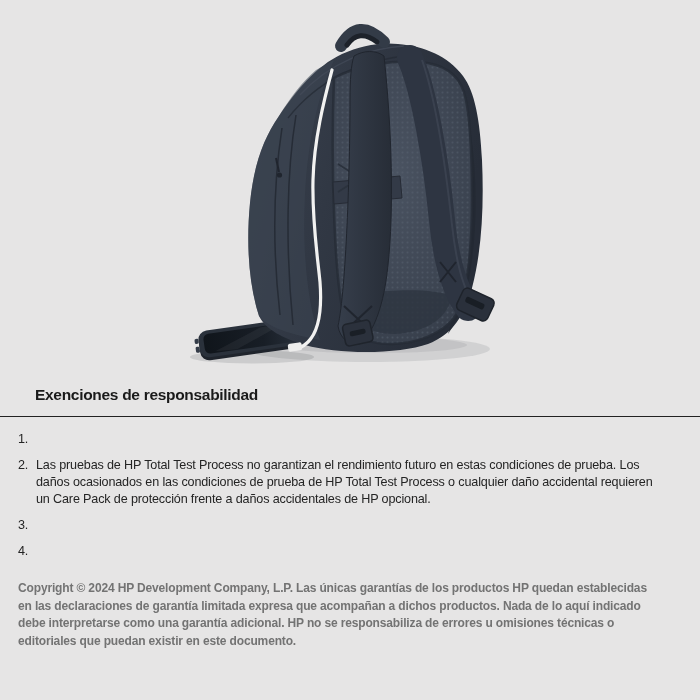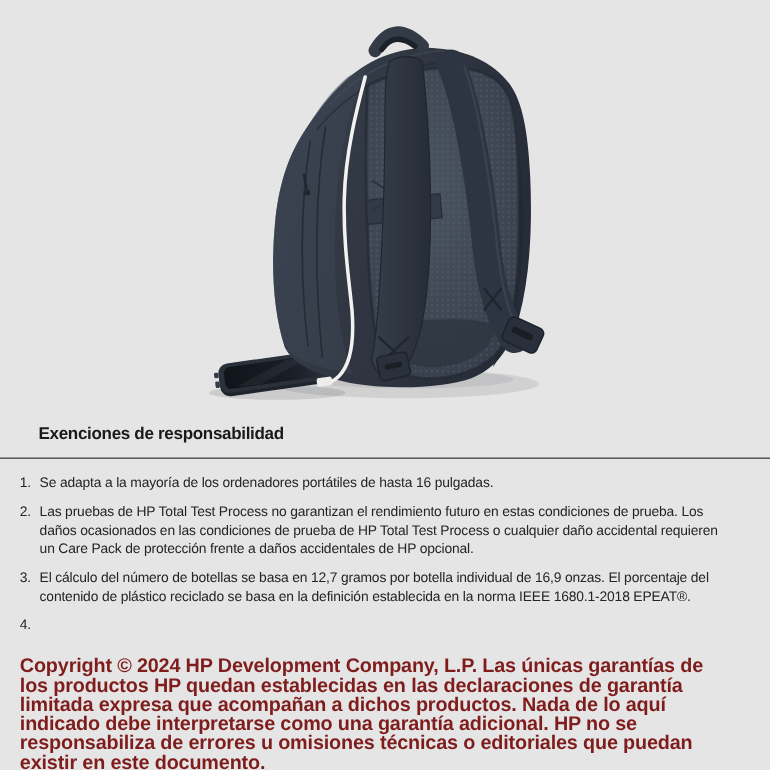--- a/index.html
+++ b/index.html
@@ -46,25 +46,25 @@
     text-align: left;
   }
   .disclaimer-item .txt {
     max-width: 630px;
   }
 
   
   .footer-copyright {
     margin: 20px 0 0 18px;
     max-width: 644px;
-    font-size: 18px;
+    font-size: 12px;
     font-weight: bold;
     line-height: 17.5px;
     letter-spacing: -0.15px;
-    color: #7f1d1d;
+    color: #737373;
   }
 </style>
 </head>
 <body>
 
 <div class="page">
 
   <div class="hero">
     <svg viewBox="0 0 700 372" xmlns="http://www.w3.org/2000/svg">
       <defs>
@@ -195,29 +195,27 @@
     </svg>
   </div>
 
   <h2 class="disclaimer-title">Exenciones de responsabilidad</h2>
 
   <hr class="divider">
 
   <div class="disclaimer-list">
     <div class="disclaimer-item">
       <span class="num">1.</span>
-      <span class="txt">Se adapta a la mayoría de los ordenadores portátiles de hasta 16 pulgadas.</span>
     </div>
     <div class="disclaimer-item">
       <span class="num">2.</span>
       <span class="txt">Las pruebas de HP Total Test Process no garantizan el rendimiento futuro en estas condiciones de prueba. Los daños ocasionados en las condiciones de prueba de HP Total Test Process o cualquier daño accidental requieren un Care Pack de protección frente a daños accidentales de HP opcional.</span>
     </div>
     <div class="disclaimer-item">
       <span class="num">3.</span>
-      <span class="txt">El cálculo del número de botellas se basa en 12,7 gramos por botella individual de 16,9 onzas. El porcentaje del contenido de plástico reciclado se basa en la definición establecida en la norma IEEE 1680.1-2018 EPEAT®.</span>
     </div>
     <div class="disclaimer-item">
       <span class="num">4.</span>
     </div>
   </div>
 
   <p class="footer-copyright">Copyright © 2024 HP Development Company, L.P. Las únicas garantías de los productos HP quedan establecidas en las declaraciones de garantía limitada expresa que acompañan a dichos productos. Nada de lo aquí indicado debe interpretarse como una garantía adicional. HP no se responsabiliza de errores u omisiones técnicas o editoriales que puedan existir en este documento.</p>
 
 </div>
 

